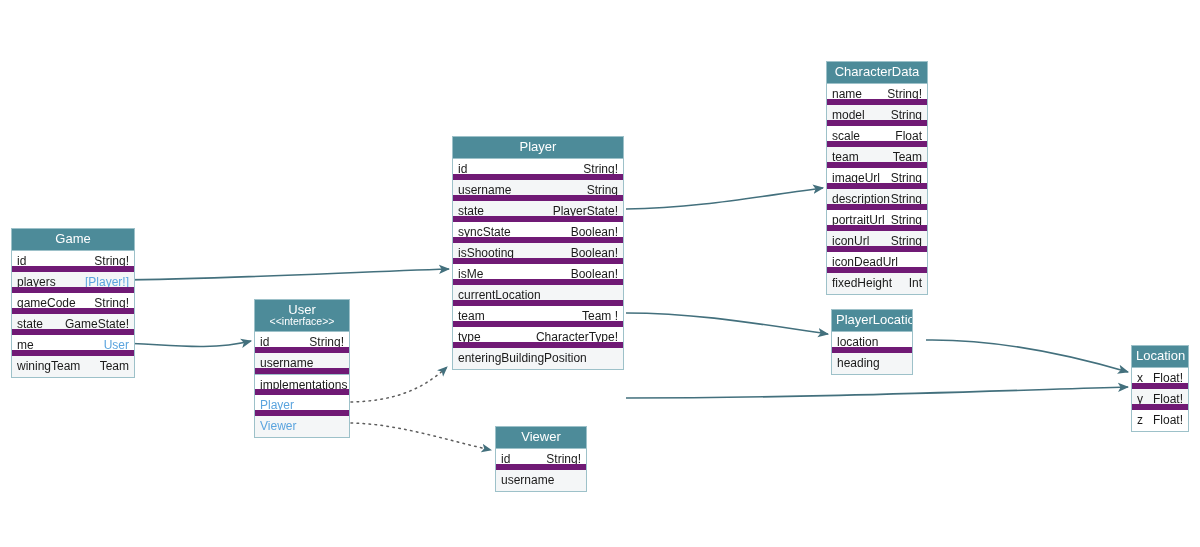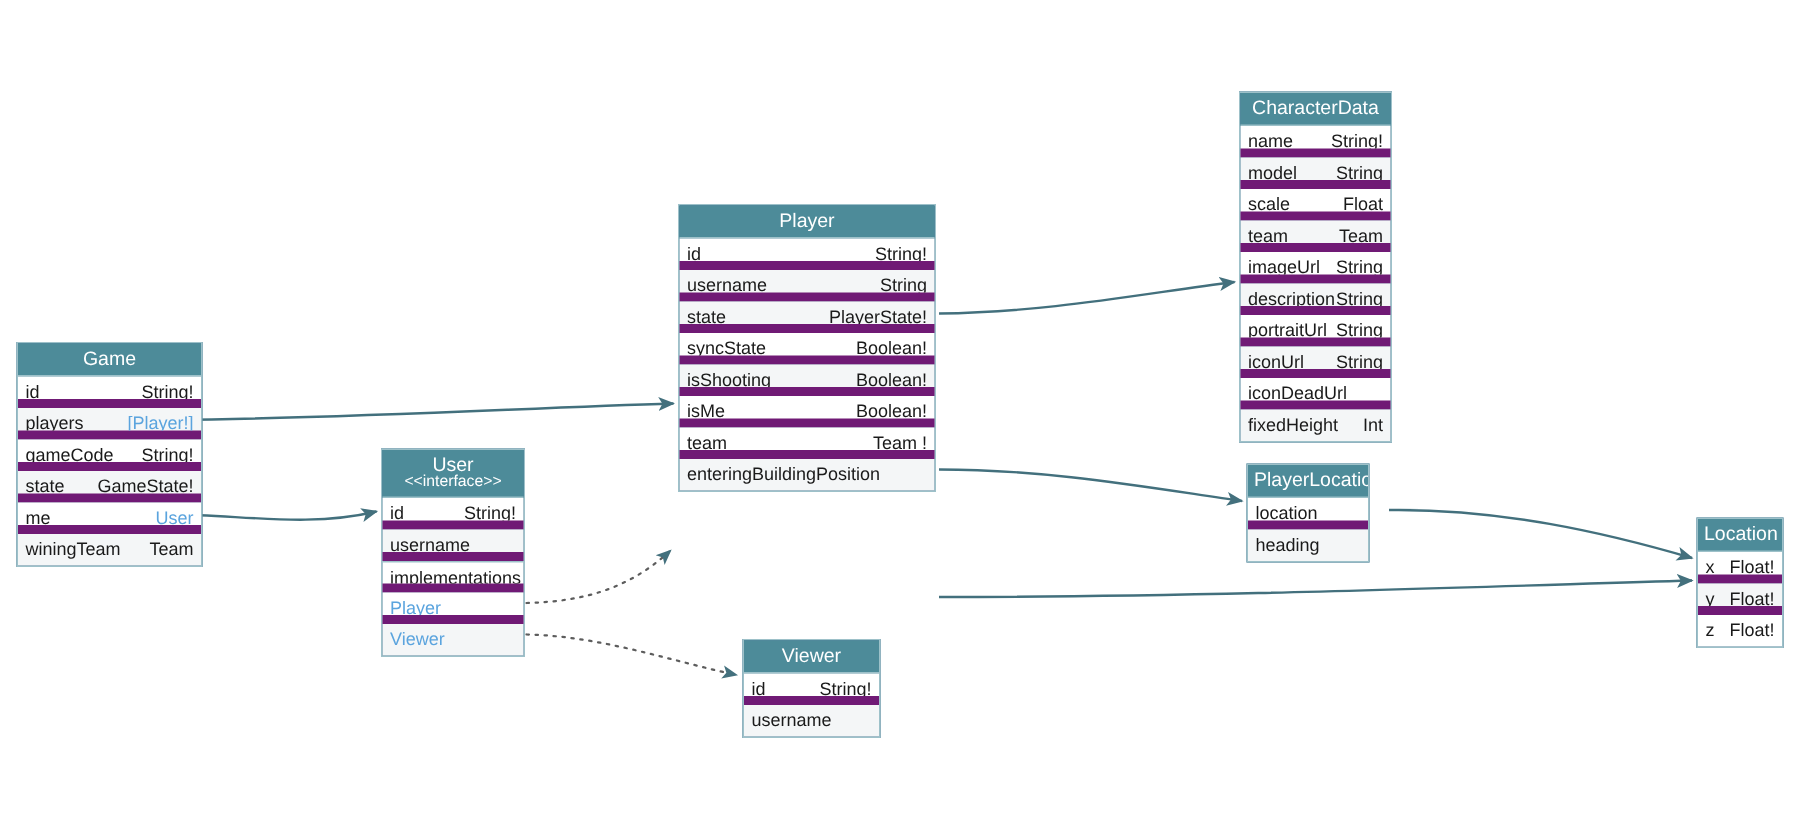--- a/index.html
+++ b/index.html
@@ -187,24 +187,32 @@
       <span class="ftype">Boolean!</span>
     </div>
     <div class="row alt">
       <span class="fname">isShooting</span>
       <span class="ftype">Boolean!</span>
     </div>
     <div class="row">
       <span class="fname">isMe</span>
       <span class="ftype">Boolean!</span>
     </div>
+    <div class="row alt">
+      <span class="fname">currentLocation</span>
+      <span class="ftype link"></span>
+    </div>
     <div class="row">
       <span class="fname">team</span>
       <span class="ftype">Team !</span>
     </div>
+    <div class="row">
+      <span class="fname">type</span>
+      <span class="ftype">CharacterType!</span>
+    </div>
     <div class="row alt">
       <span class="fname">enteringBuildingPosition</span>
       <span class="ftype link">Location</span>
     </div>
   </div>
 
   <div class="entity" style="left:495px; top:426px; width:92px;">
     <div class="entity-header">Viewer</div>
     <div class="row">
       <span class="fname">id</span>

